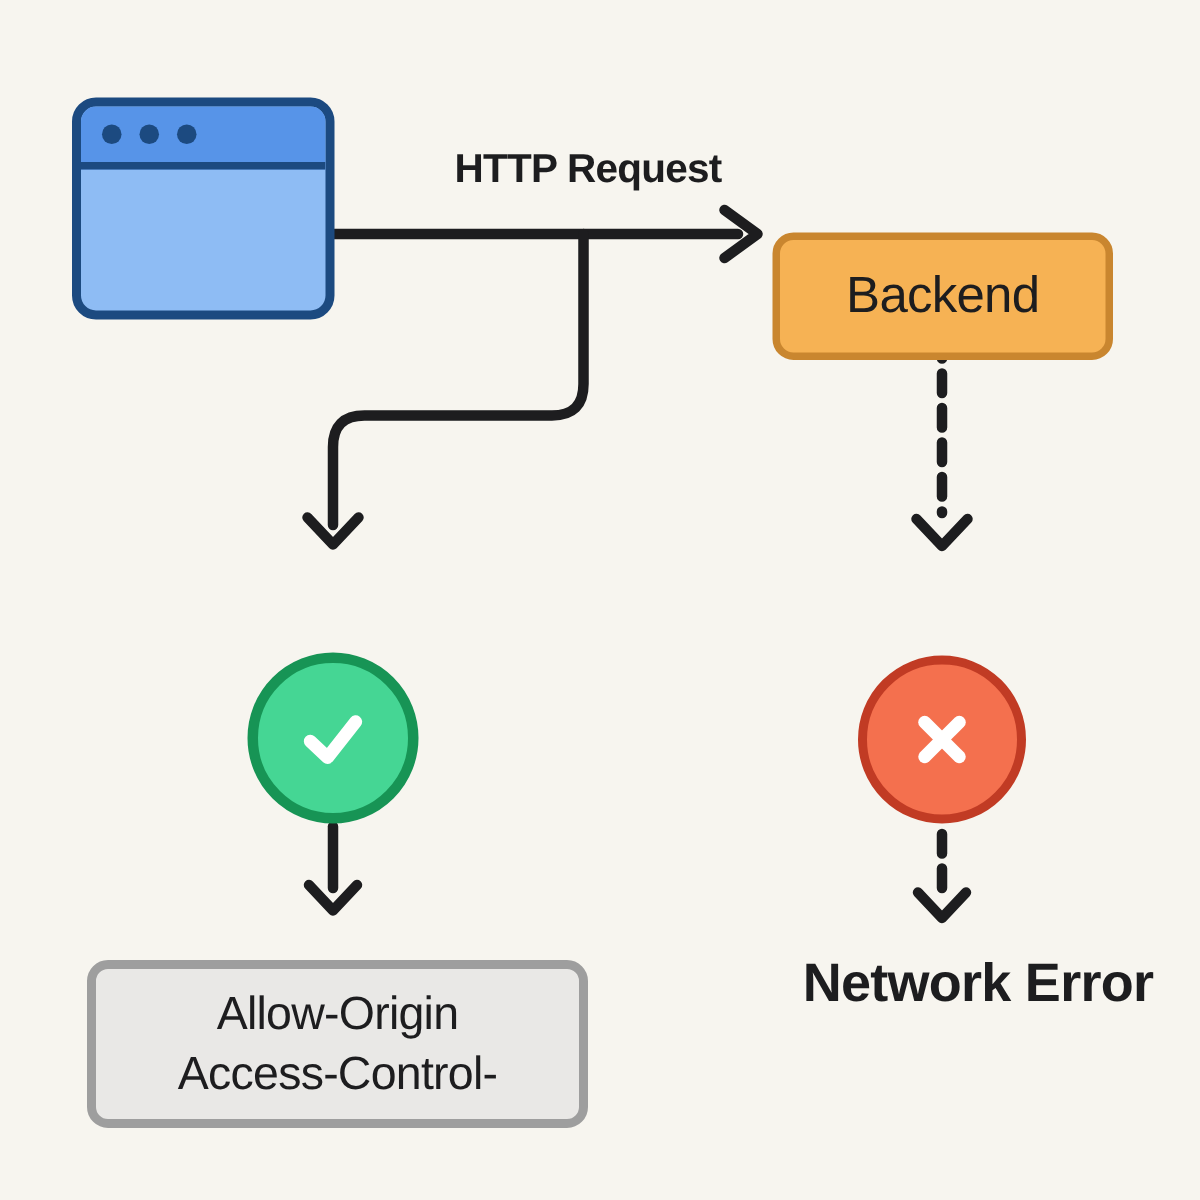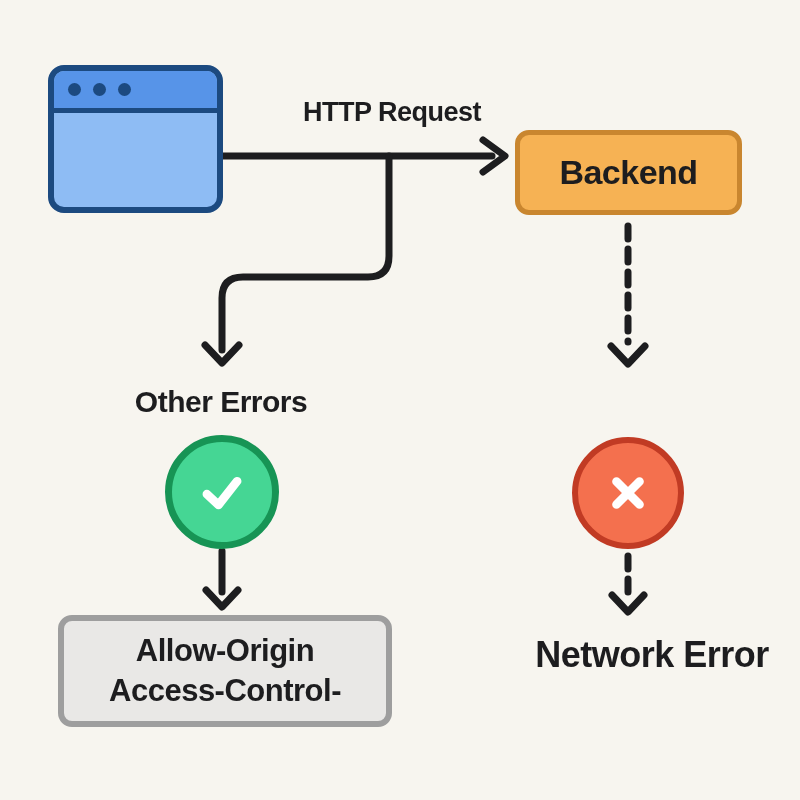--- a/index.html
+++ b/index.html
@@ -37,21 +37,21 @@
   }
   .lbl.http{left:392px;top:97px;font-size:27px;}
   .lbl.other{left:221px;top:385px;font-size:30px;}
   .lbl.e401{left:628px;top:385px;font-size:30px;}
   .lbl.network{left:652px;top:634px;font-size:36px;}
 
   
   .node{
     position:absolute;box-sizing:border-box;display:flex;
     flex-direction:column;align-items:center;justify-content:center;
-    color:var(--ink,#1d1d1f);font-weight:bold;text-align:left;
+    color:var(--ink,#1d1d1f);font-weight:normal;text-align:left;margin-top:25px;
   }
   .node.backend{
     left:515px;top:130px;width:227px;height:85px;
     background:var(--backend-fill,#f6b254);
     border:5px solid var(--backend-border,#c9862f);
     border-radius:14px;font-size:34px;letter-spacing:-0.5px;
   }
   .node.cors{
     left:58px;top:615px;width:334px;height:112px;
     background:var(--neutral-fill,#e9e8e6);
@@ -109,21 +109,20 @@
       <span class="dot"></span>
     </div>
   </div>
 
   <div class="lbl http">HTTP Request</div>
 
   <div class="node backend">
     <span>Backend</span>
   </div>
 
-  <div class="lbl other">Other Errors</div>
 
   <div class="badge success">
     <svg viewBox="0 0 100 100">
       <path class="mark" d="M29 53 L45 68 L71 35"></path>
     </svg>
   </div>
 
   <div class="node cors">
     <div>Allow-Origin</div>
     <div>Access-Control-</div>

